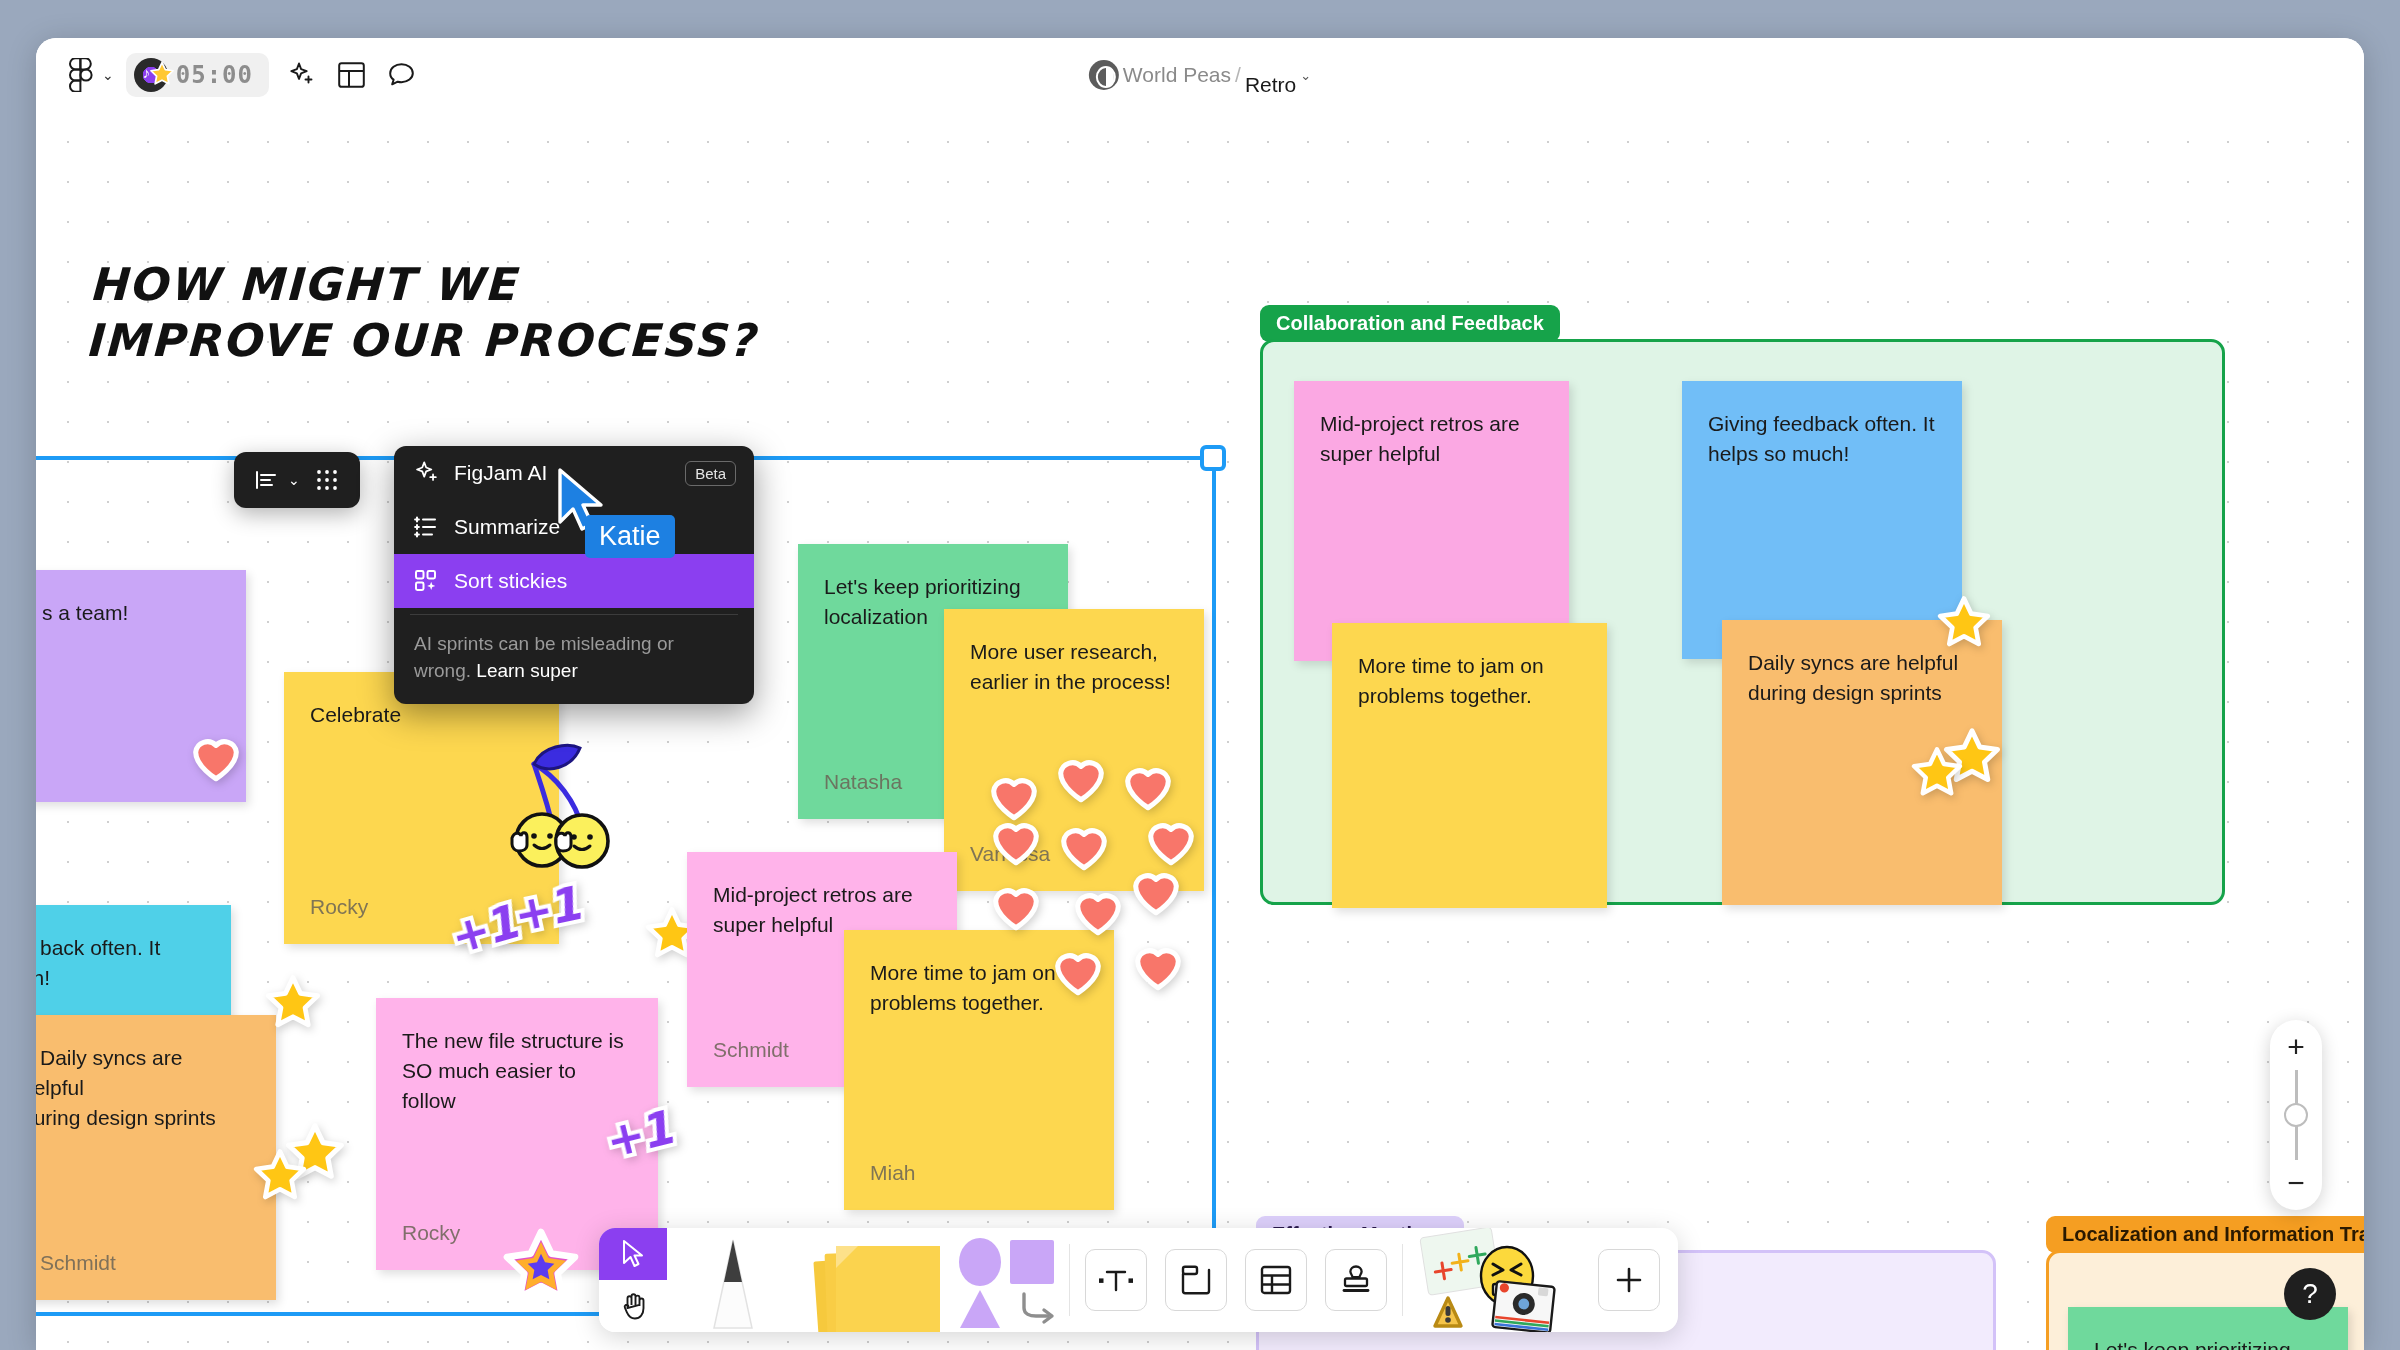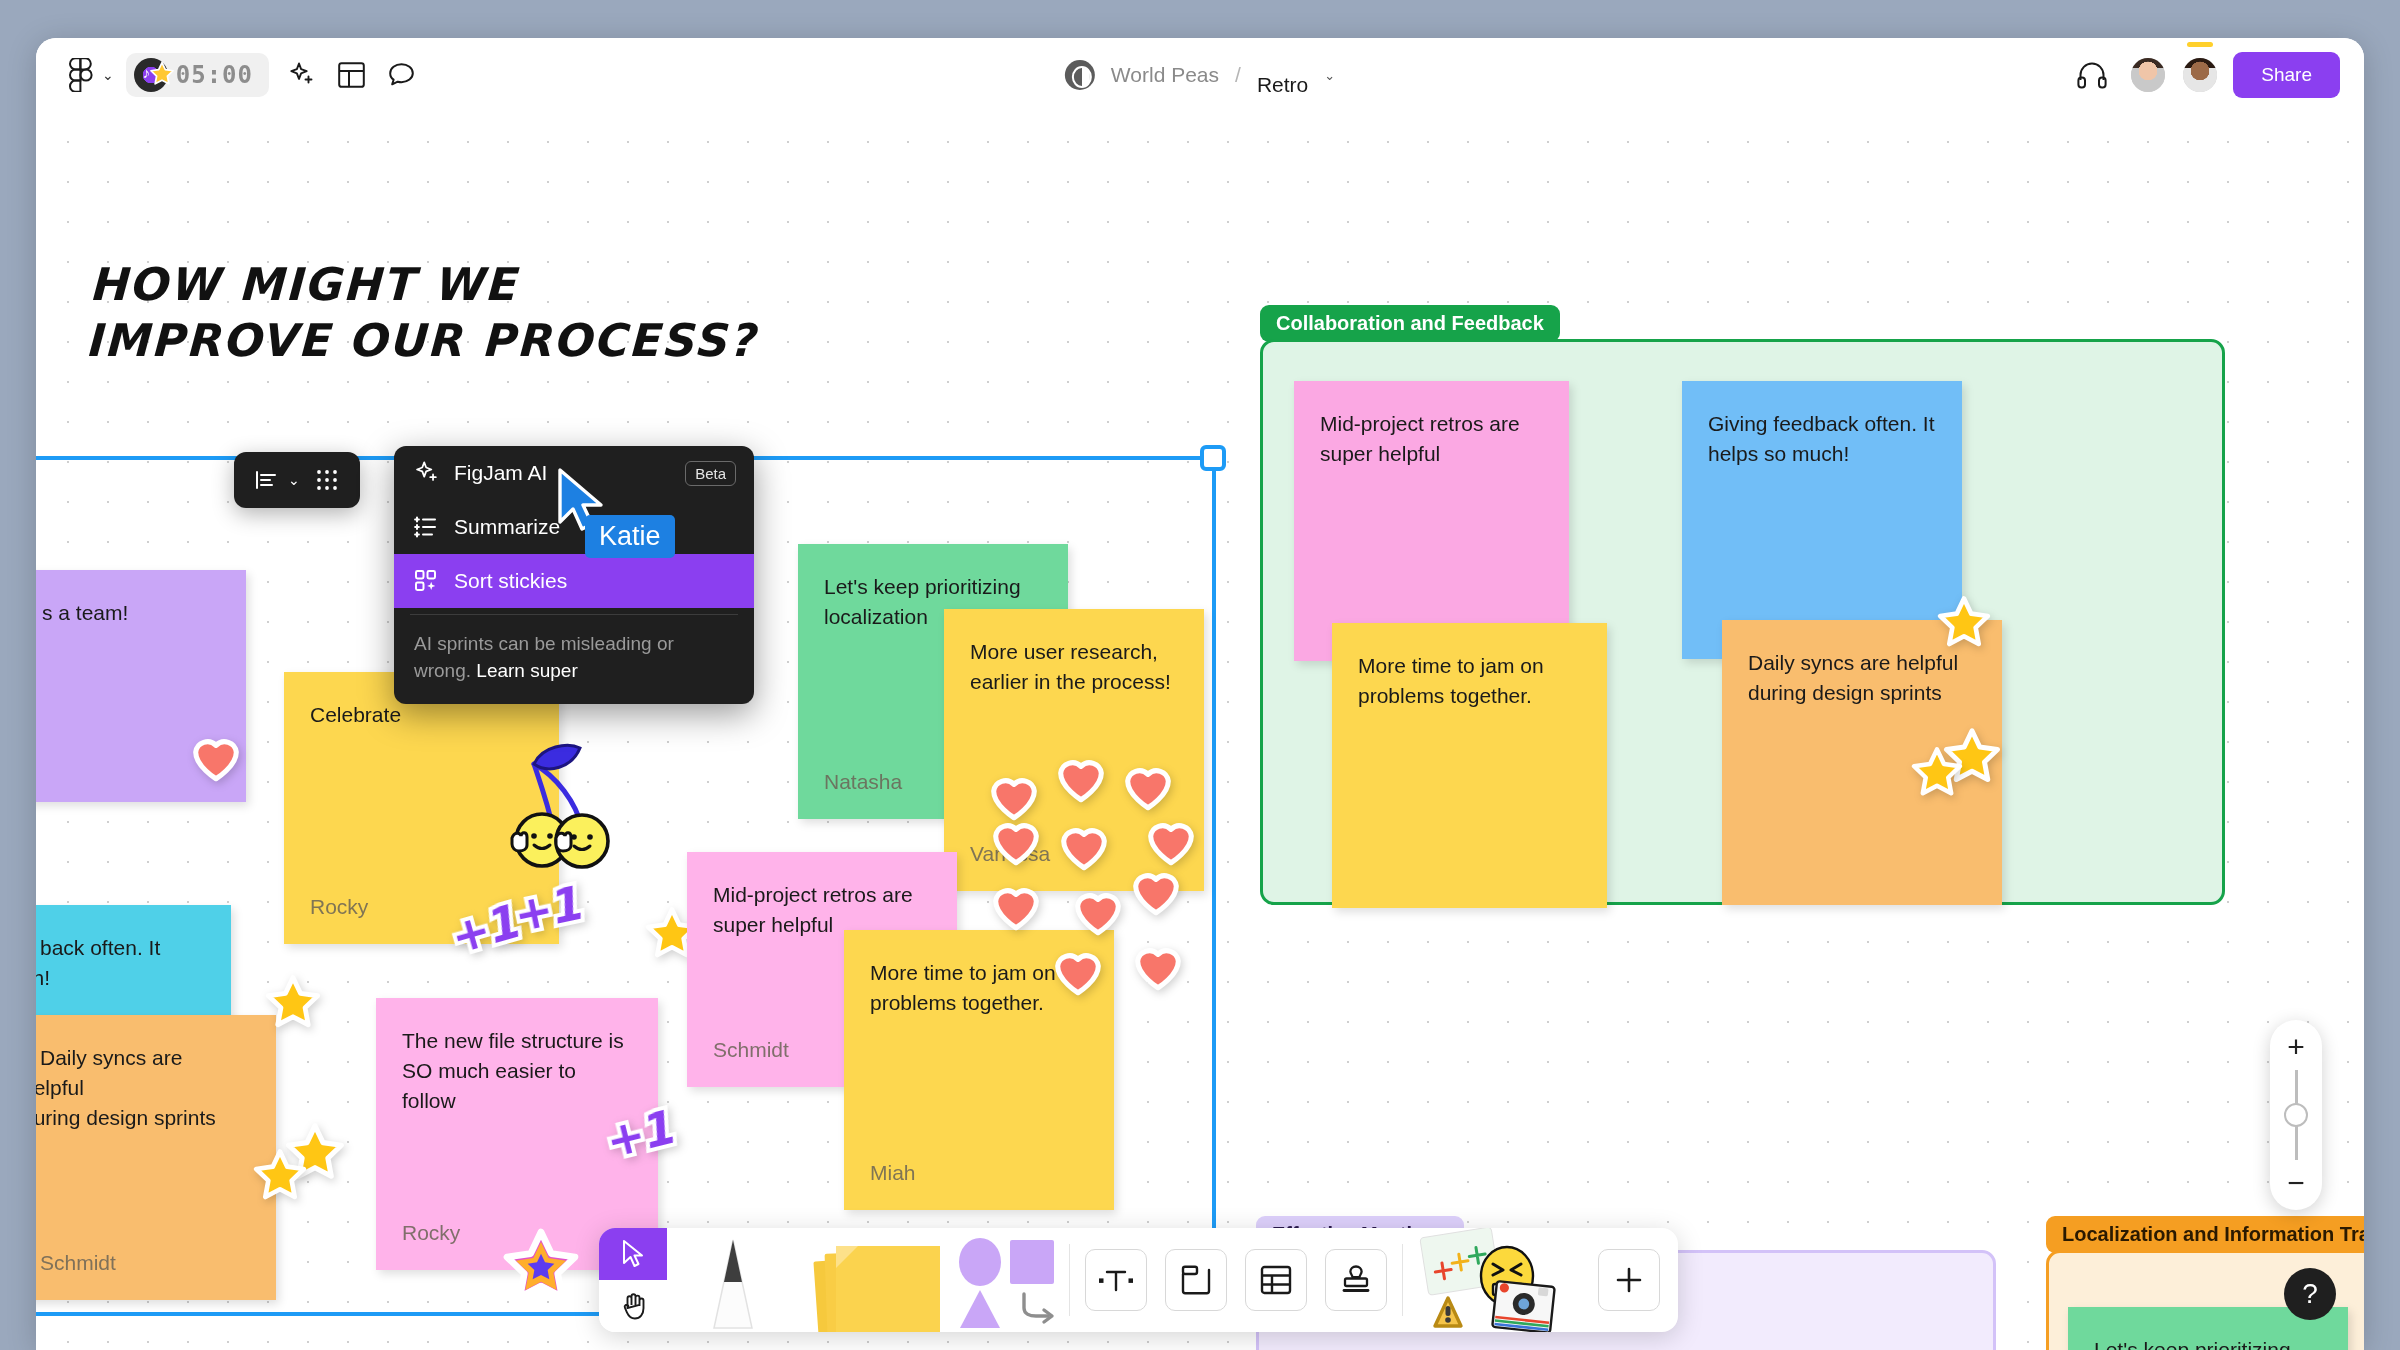--- a/index.html
+++ b/index.html
@@ -29,21 +29,21 @@
     position: absolute; left: 0; top: 0; right: 0; height: 74px;
     background: #ffffff;
     display: flex; align-items: center;
     z-index: 60;
   }
   .tb-left { display: flex; align-items: center; gap: 4px; padding-left: 22px; }
   .tb-right { display: flex; align-items: center; gap: 14px; padding-right: 24px; margin-left: auto; }
   .tb-center {
     position: absolute; left: 50%; top: 50%;
     transform: translate(-50%,-50%);
-    display: flex; align-items: center; gap: 16px;
+    display: flex; align-items: center; gap: 4px;
   }
   .icon-btn {
     width: 46px; height: 46px; border-radius: 8px;
     display: flex; align-items: center; justify-content: center;
     cursor: pointer; background: transparent; border: none;
   }
   .chev { font-size: 14px; color: #333; margin-left: -6px; cursor: pointer; }
 
   .timer-pill {
     display: flex; align-items: center; gap: 8px;
@@ -348,39 +348,20 @@
       </div>
 
       <div class="tb-center">
         <span class="team-avatar"></span>
         <span class="crumb-proj">World Peas</span>
         <span class="crumb-sep">/</span>
         <span class="crumb-file">Retro</span>
         <span class="crumb-chev">⌄</span>
       </div>
 
-      <div class="tb-right">
-        <div class="icon-btn">
-          <svg width="30" height="28" viewBox="0 0 30 28">
-            <path d="M3.5 19v-5a11.5 11.5 0 0 1 23 0v5" fill="none" stroke="#1a1a1a" stroke-width="2"></path>
-            <rect x="1.4" y="16.4" width="6.6" height="10.2" rx="3" fill="none" stroke="#1a1a1a" stroke-width="2"></rect>
-            <rect x="22" y="16.4" width="6.6" height="10.2" rx="3" fill="none" stroke="#1a1a1a" stroke-width="2"></rect>
-          </svg>
-        </div>
-        <div class="avatar av1">
-            <span class="face"></span>
-          </div>
-        <div class="av-wrap">
-          <span class="av-flag"></span>
-          <div class="avatar av2">
-              <span class="face"></span>
-            </div>
-        </div>
-        <button class="share-btn">Share</button>
-      </div>
     </div>
 
     <div class="canvas">
 
       <div class="board-title">HOW MIGHT WE<br>IMPROVE OUR PROCESS?</div>
 
       <div class="section sec-green" style="left:1224px; top:193px; width:965px; height:600px;">
         <div class="section-label">Collaboration and Feedback</div>
         <div class="section-body" style="width:965px; height:566px;"></div>
       </div>

